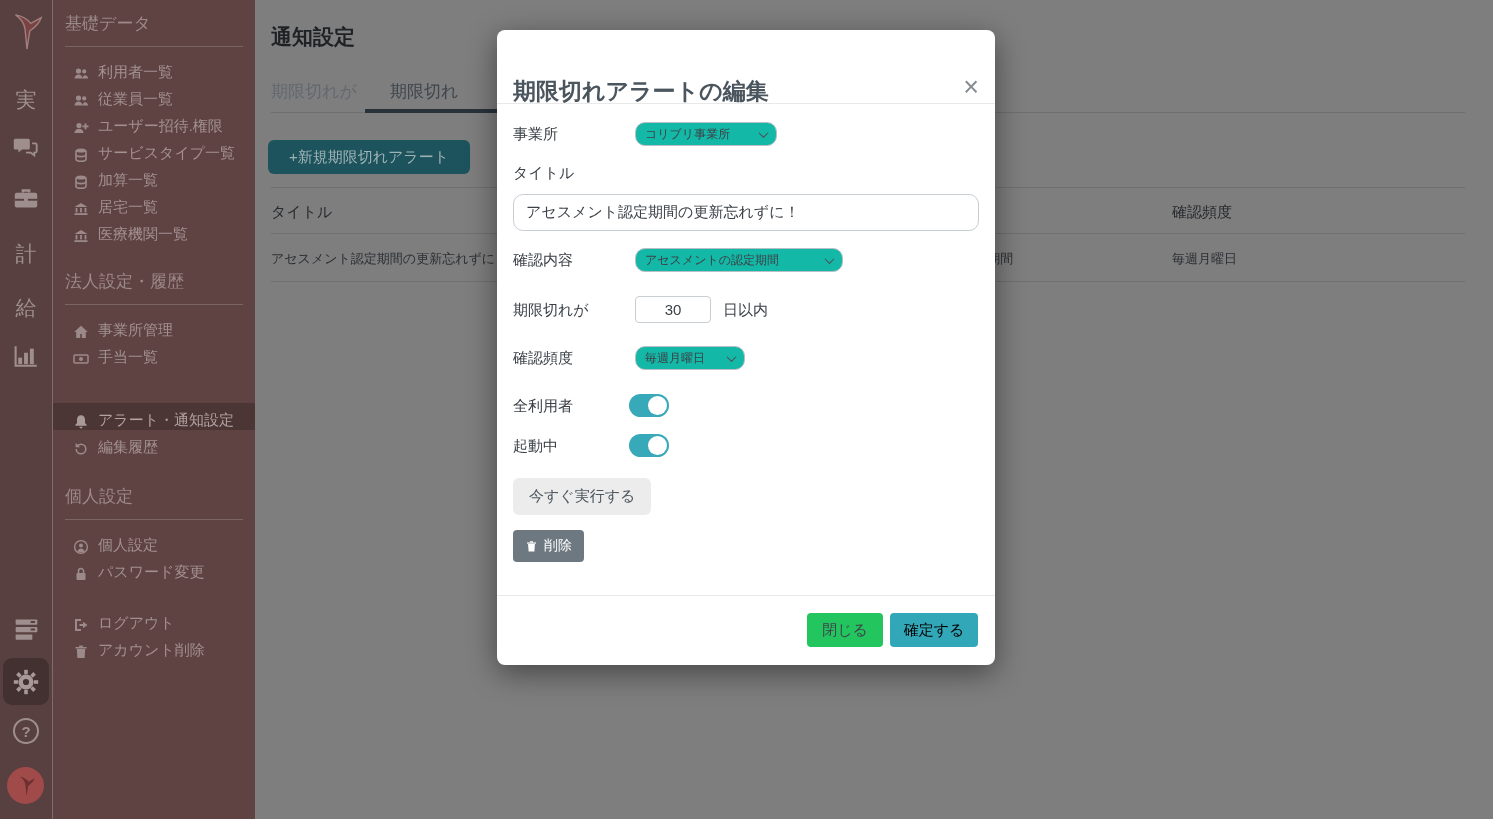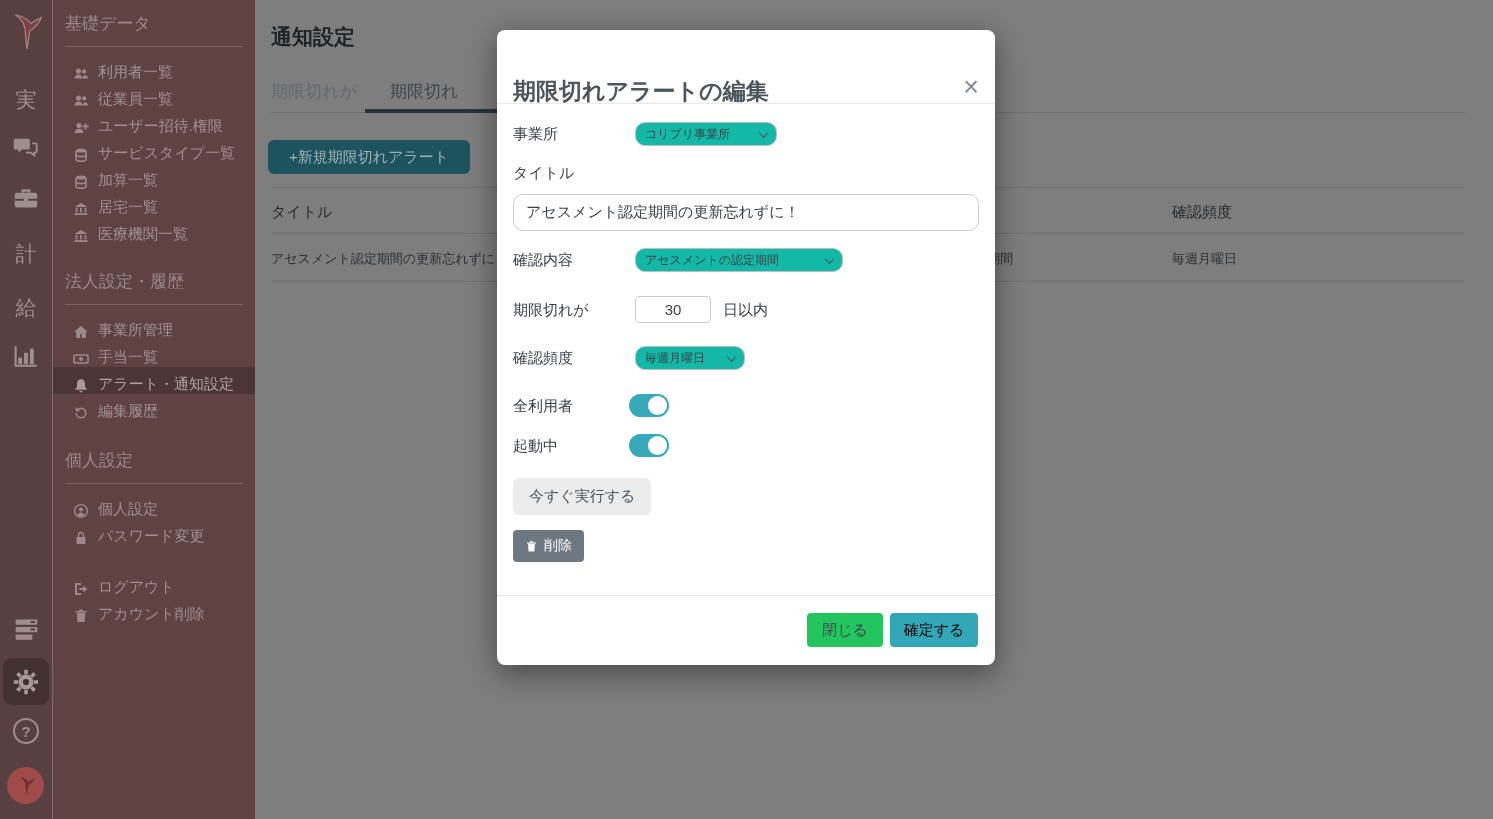--- a/index.html
+++ b/index.html
@@ -36,21 +36,21 @@
   }
   .mh-1 { padding-top:12px; }
   .mh-2 { margin-top:26px !important; }
   .mh-3 { margin-top:28px !important; }
   .menu-list { margin-top:8px; }
   .menu-gap { margin-top:24px; }
   .menu-item {
     display:flex; align-items:flex-end; height:27px; padding:0 10px 0 20px; gap:9px;
     color:#a29090; font-size:15px; white-space:nowrap; cursor:pointer;
   }
-  .menu-item.active { background:#4b3635; color:#b3a2a2; }
+  .menu-item.active { background:#4b3635; color:#b3a2a2;margin-top:36px; }
   .menu-item svg { flex:none; opacity:.92; }
 
   
   .main { position:absolute; left:255px; top:0; width:1238px; height:819px; z-index:1; }
   .page-title { position:absolute; left:16px; top:23px; font-size:21px; font-weight:bold; color:#1f2225; }
   .tab { position:absolute; top:80px; font-size:17px; color:#63686f; cursor:pointer; }
   .tab.t1 { left:16px; }
   .tab.t2 { left:135px; color:#3e454d; }
   .tab-border { position:absolute; left:16px; top:112px; width:1194px; height:1px; background:#6f6f6f; }
   .tab-underline { position:absolute; left:110px; top:109px; width:170px; height:4px; background:#29323b; }

